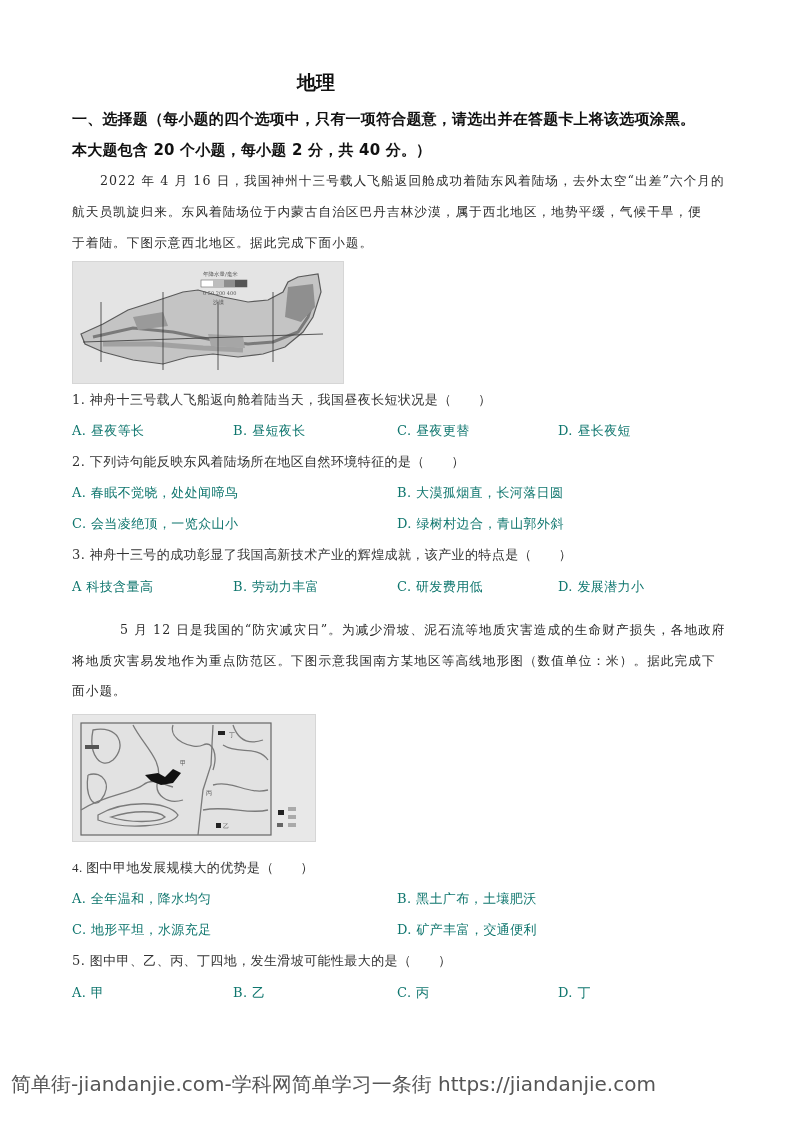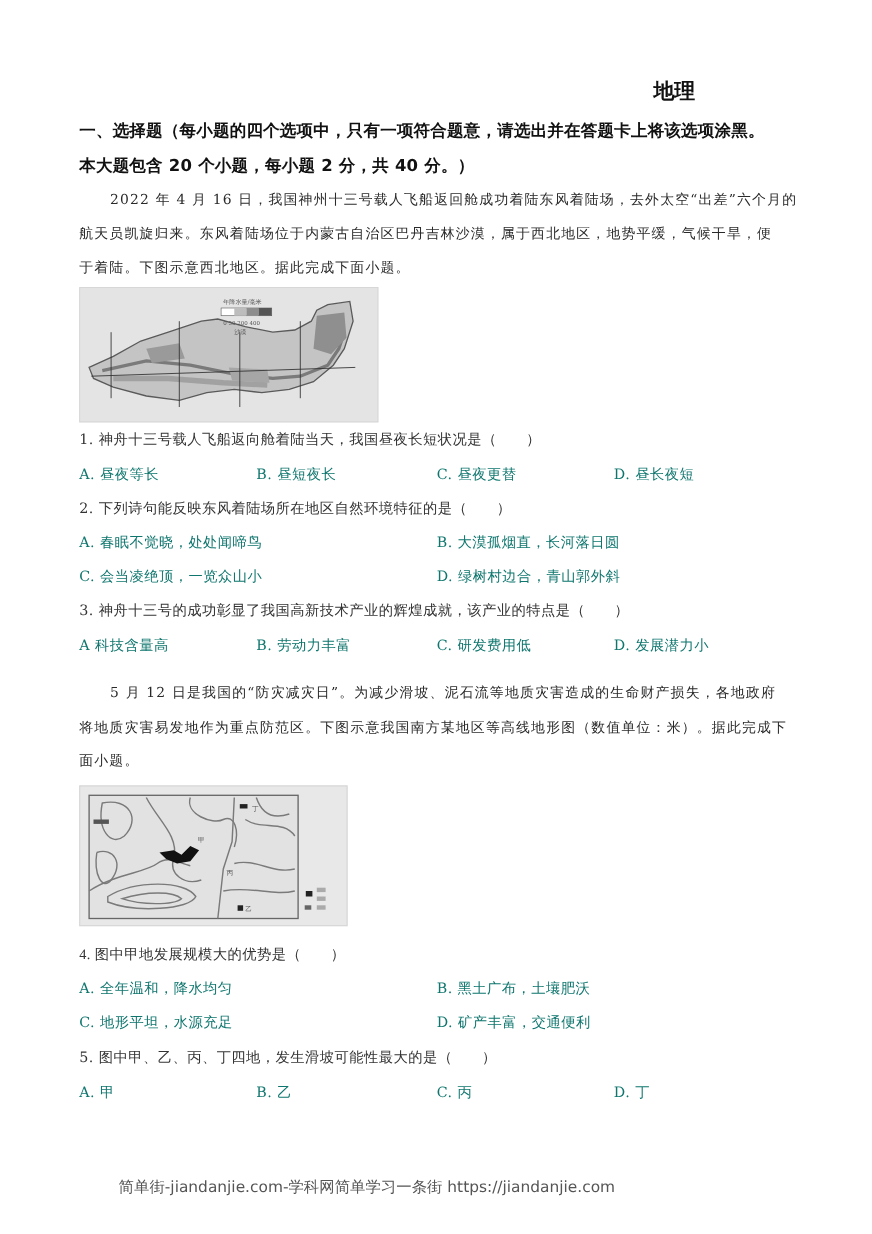--- a/index.html
+++ b/index.html
@@ -3,40 +3,40 @@
 <meta charset="utf-8">
 <style>
   html, body { margin: 0; padding: 0; background: #ffffff; }
   body {
     width: 793px; height: 1122px; position: relative; overflow: hidden;
     font-family: "DejaVu Serif", "Liberation Serif", serif;
     color: #222222;
   }
   .abs { position: absolute; white-space: nowrap; }
   .title {
-    left: 0; width: 632px; top: 70px; text-align: right;
+    left: 0; width: 632px; top: 70px; text-align: center;
     font-family: "DejaVu Sans", "Liberation Sans", sans-serif;
     font-weight: bold; font-size: 19px; color: #111;
   }
   .section-head {
     left: 72px; font-family: "DejaVu Sans", "Liberation Sans", sans-serif;
     font-weight: bold; font-size: 15px; color: #111; letter-spacing: 0.2px;
   }
   .para { left: 72px; font-size: 12.6px; color: #2a2a2a; letter-spacing: 1.1px; }
   .para.indent { left: 100px; text-align: right; }
   .q { left: 72px; font-size: 13px; color: #333; letter-spacing: 0.4px; }
   .opt { font-size: 13px; color: #0f766e; letter-spacing: 0.4px; }
   .map {
     position: absolute; background: #e6e6e6; border: 1px solid #d6d6d6;
     overflow: hidden;
   }
   .footer {
     left: 0; width: 667px; top: 1071px; text-align: center;
     font-family: "DejaVu Sans", "Liberation Sans", sans-serif;
-    font-size: 14px; color: #555;
+    font-size: 20px; color: #555;
   }
 </style>
 </head>
 <body>
 
 <div class="abs title">地理</div>
 <div class="abs section-head" style="top:110px;">一、选择题（每小题的四个选项中，只有一项符合题意，请选出并在答题卡上将该选项涂黑。</div>
 <div class="abs section-head" style="top:141px;">本大题包含 20 个小题，每小题 2 分，共 40 分。）</div>
 
 <div class="abs para indent" style="top:173px;">2022 年 4 月 16 日，我国神州十三号载人飞船返回舱成功着陆东风着陆场，去外太空“出差”六个月的</div>
@@ -78,21 +78,21 @@
 <div class="abs opt" style="left:397px; top:484px;">B. 大漠孤烟直，长河落日圆</div>
 <div class="abs opt" style="left:72px; top:515px;">C. 会当凌绝顶，一览众山小</div>
 <div class="abs opt" style="left:397px; top:515px;">D. 绿树村边合，青山郭外斜</div>
 
 <div class="abs q" style="top:546px;text-align:center;">3. 神舟十三号的成功彰显了我国高新技术产业的辉煌成就，该产业的特点是（　　）</div>
 <div class="abs opt" style="left:72px; top:578px;">A  科技含量高</div>
 <div class="abs opt" style="left:233px; top:578px;">B. 劳动力丰富</div>
 <div class="abs opt" style="left:397px; top:578px;">C. 研发费用低</div>
 <div class="abs opt" style="left:558px; top:578px;">D. 发展潜力小</div>
 
-<div class="abs para indent" style="top:622px;">5 月 12 日是我国的“防灾减灾日”。为减少滑坡、泥石流等地质灾害造成的生命财产损失，各地政府</div>
+<div class="abs para indent" style="top:622px;margin-left:20px;">5 月 12 日是我国的“防灾减灾日”。为减少滑坡、泥石流等地质灾害造成的生命财产损失，各地政府</div>
 <div class="abs para" style="top:653px;">将地质灾害易发地作为重点防范区。下图示意我国南方某地区等高线地形图（数值单位：米）。据此完成下</div>
 <div class="abs para" style="top:683px;">面小题。</div>
 
 <div class="map" style="left:72px; top:714px; width:242px; height:126px;">
   <svg width="242" height="126" viewBox="0 0 242 126">
     <rect width="242" height="126" fill="#e8e8e8"></rect>
     <rect x="8" y="8" width="190" height="112" fill="#e2e2e2" stroke="#666" stroke-width="1.2"></rect>
     <g fill="none" stroke="#7a7a7a" stroke-width="1.3">
       <path d="M20,15 C45,10 55,30 40,45 C28,55 15,40 20,15 Z"></path>
       <path d="M15,60 C30,55 40,70 28,85 C20,95 12,80 15,60"></path>

